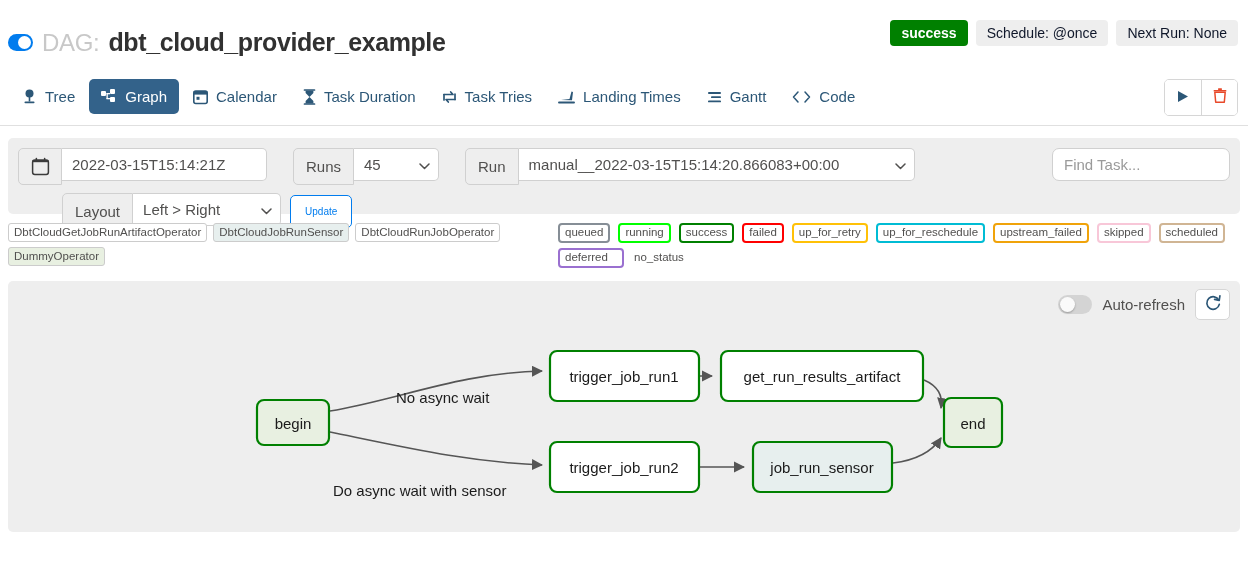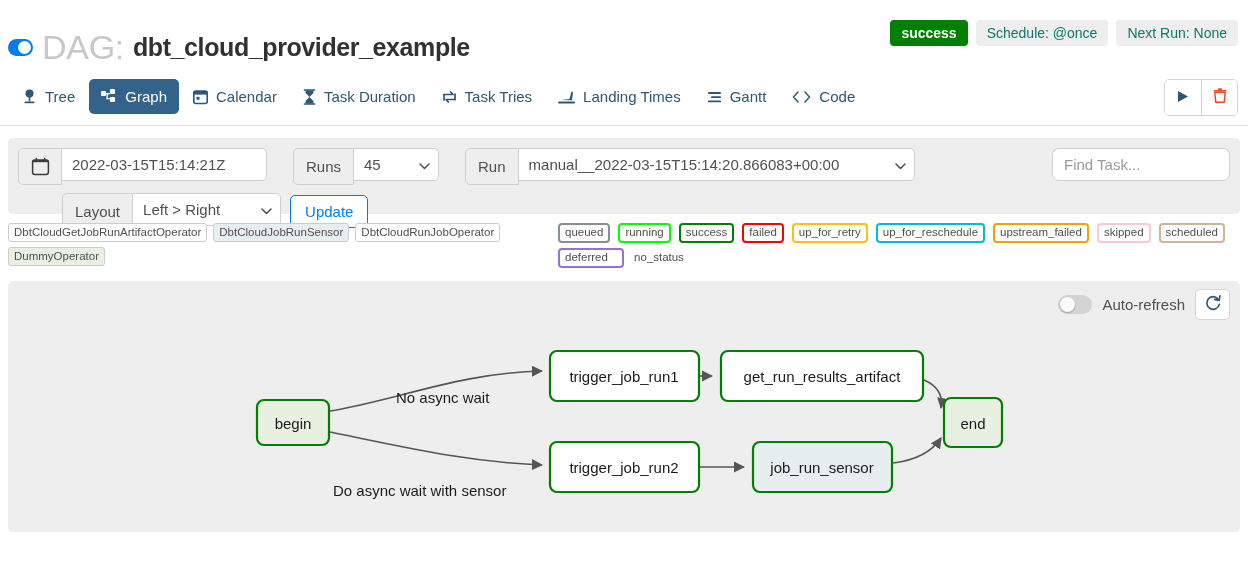--- a/index.html
+++ b/index.html
@@ -26,34 +26,34 @@
   .toggle-pill {
     width: 25px; height: 17px; border-radius: 9px;
     background: #017cee; position: relative; flex: none;
   }
   .toggle-pill::after {
     content: ""; position: absolute; right: 2px; top: 2px;
     width: 13px; height: 13px; border-radius: 50%;
     background: #ffffff;
   }
   .dag-label {
-    font-size: 34px; color: #c8c8c8; font-weight: 400;
+    font-size: 24px; color: #c8c8c8; font-weight: 400;
     letter-spacing: -0.3px;
   }
   .dag-name {
     font-size: 25px; color: #313131; font-weight: bold;
     letter-spacing: -0.4px;
   }
   .header-badges {
     position: absolute; right: 10px; top: 20px;
     display: flex; align-items: center; gap: 8px;
   }
   .badge {
     font-size: 14px; padding: 5px 11px; border-radius: 4px;
-    background: #eeeeee; color: #0f766e; white-space: nowrap;
+    background: #eeeeee; color: #0f172a; white-space: nowrap;
   }
   .badge.state-success {
     background: #008000; color: #ffffff; font-weight: bold;
   }
 
   
   .navbar {
     position: relative;
     height: 58px;
     border-bottom: 1px solid #e0e0e0;
@@ -117,21 +117,21 @@
   }
   .caret {
     position: absolute; right: 8px; top: 50%;
     transform: translateY(-50%);
     pointer-events: none;
   }
   .sep { width: 10px; }
   .btn-outline {
     border: 1px solid #017cee; color: #017cee; background: #ffffff;
     height: 33px; padding: 0 14px; border-radius: 5px;
-    font-size: 15px; display: flex; align-items: center;
+    font-size: 10px; display: flex; align-items: center;
     cursor: pointer; font-family: "Liberation Sans", sans-serif;
     margin-left: 9px;
   }
   .find-task {
     position: absolute; right: 10px; top: 10px;
     width: 178px; height: 33px;
     border: 1px solid #d0d0d0; border-radius: 7px;
     background: #ffffff;
     display: flex; align-items: center;
     padding: 8px 11px; font-size: 15px; color: #9a9a9a;

